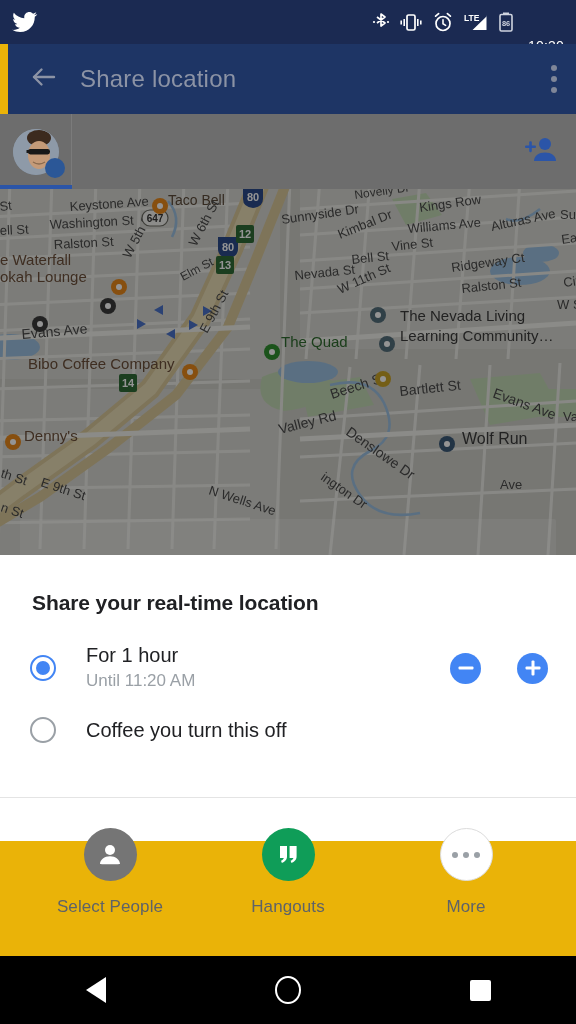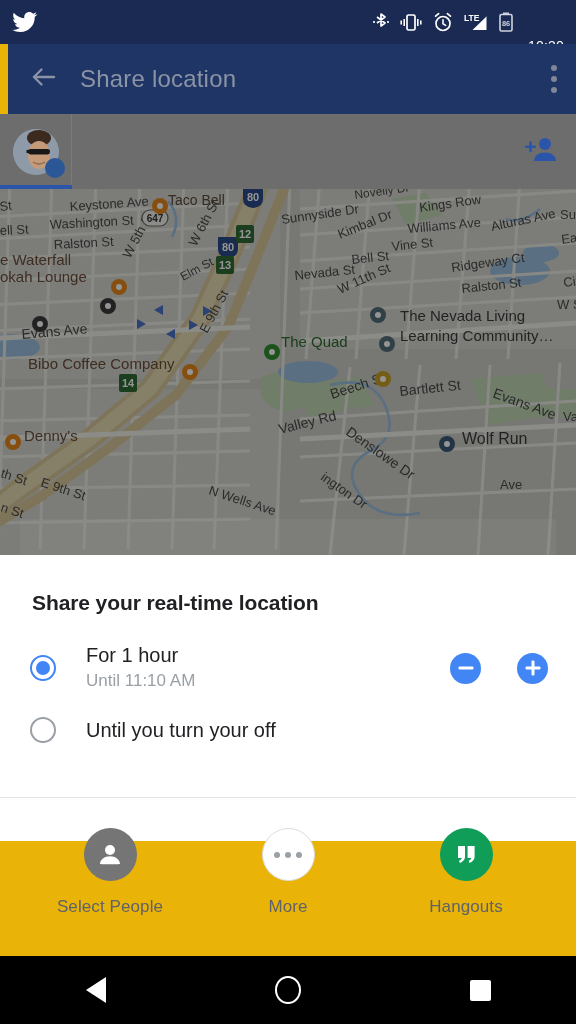--- a/index.html
+++ b/index.html
@@ -507,71 +507,71 @@
     <div class="map-scrim"></div>
   </div>
 
   <div class="sheet">
     <div class="sheet-title">Share your real-time location</div>
 
     <div class="option-row first">
       <div class="radio checked"></div>
       <div class="option-text">
         <div class="option-label">For 1 hour</div>
-        <div class="option-sub">Until 11:10 AM</div>
+        <div class="option-sub">Until 11:20 AM</div>
       </div>
       <div class="stepper">
         <div class="step-btn">
           <span class="bar-h"></span>
         </div>
         <div class="step-btn">
           <span class="bar-h"></span>
           <span class="bar-v"></span>
         </div>
       </div>
     </div>
 
     <div class="option-row">
       <div class="radio"></div>
       <div class="option-text">
-        <div class="option-label">Until you turn your off</div>
+        <div class="option-label">Coffee you turn this off</div>
       </div>
     </div>
 
     <div class="divider"></div>
 
     <div class="targets">
       <div class="target">
         <div class="target-icon t-people">
           <svg width="30" height="30" viewBox="0 0 24 24" fill="#ffffff">
             <circle cx="12" cy="8" r="4"></circle>
             <path d="M12 13c-4.4 0-8 2.8-8 6.2 0 .3 16 .3 16 0 0-3.4-3.6-6.2-8-6.2z"></path>
           </svg>
         </div>
         <div class="target-label">Select People</div>
       </div>
       <div class="target">
+        <div class="target-icon t-hangouts">
+          <svg width="28" height="28" viewBox="0 0 28 28" fill="#ffffff">
+            <path d="M6 5h7v10.5c0 3.2-2.3 5.6-5.1 6.4l-.9-2.1c1.6-.6 2.6-1.6 2.8-2.8H6z"></path>
+            <path d="M15.6 5h7v10.5c0 3.2-2.3 5.6-5.1 6.4l-.9-2.1c1.6-.6 2.6-1.6 2.8-2.8h-3.8z"></path>
+          </svg>
+        </div>
+        <div class="target-label">Hangouts</div>
+      </div>
+      <div class="target">
         <div class="target-icon t-more">
           <span class="more-dots">
             <i></i>
             <i></i>
             <i></i>
           </span>
         </div>
         <div class="target-label">More</div>
       </div>
-      <div class="target">
-        <div class="target-icon t-hangouts">
-          <svg width="28" height="28" viewBox="0 0 28 28" fill="#ffffff">
-            <path d="M6 5h7v10.5c0 3.2-2.3 5.6-5.1 6.4l-.9-2.1c1.6-.6 2.6-1.6 2.8-2.8H6z"></path>
-            <path d="M15.6 5h7v10.5c0 3.2-2.3 5.6-5.1 6.4l-.9-2.1c1.6-.6 2.6-1.6 2.8-2.8h-3.8z"></path>
-          </svg>
-        </div>
-        <div class="target-label">Hangouts</div>
-      </div>
     </div>
   </div>
 
   <div class="navbar">
     <div class="nav-btn">
       <span class="nav-back"></span>
     </div>
     <div class="nav-btn">
       <span class="nav-home"></span>
     </div>

